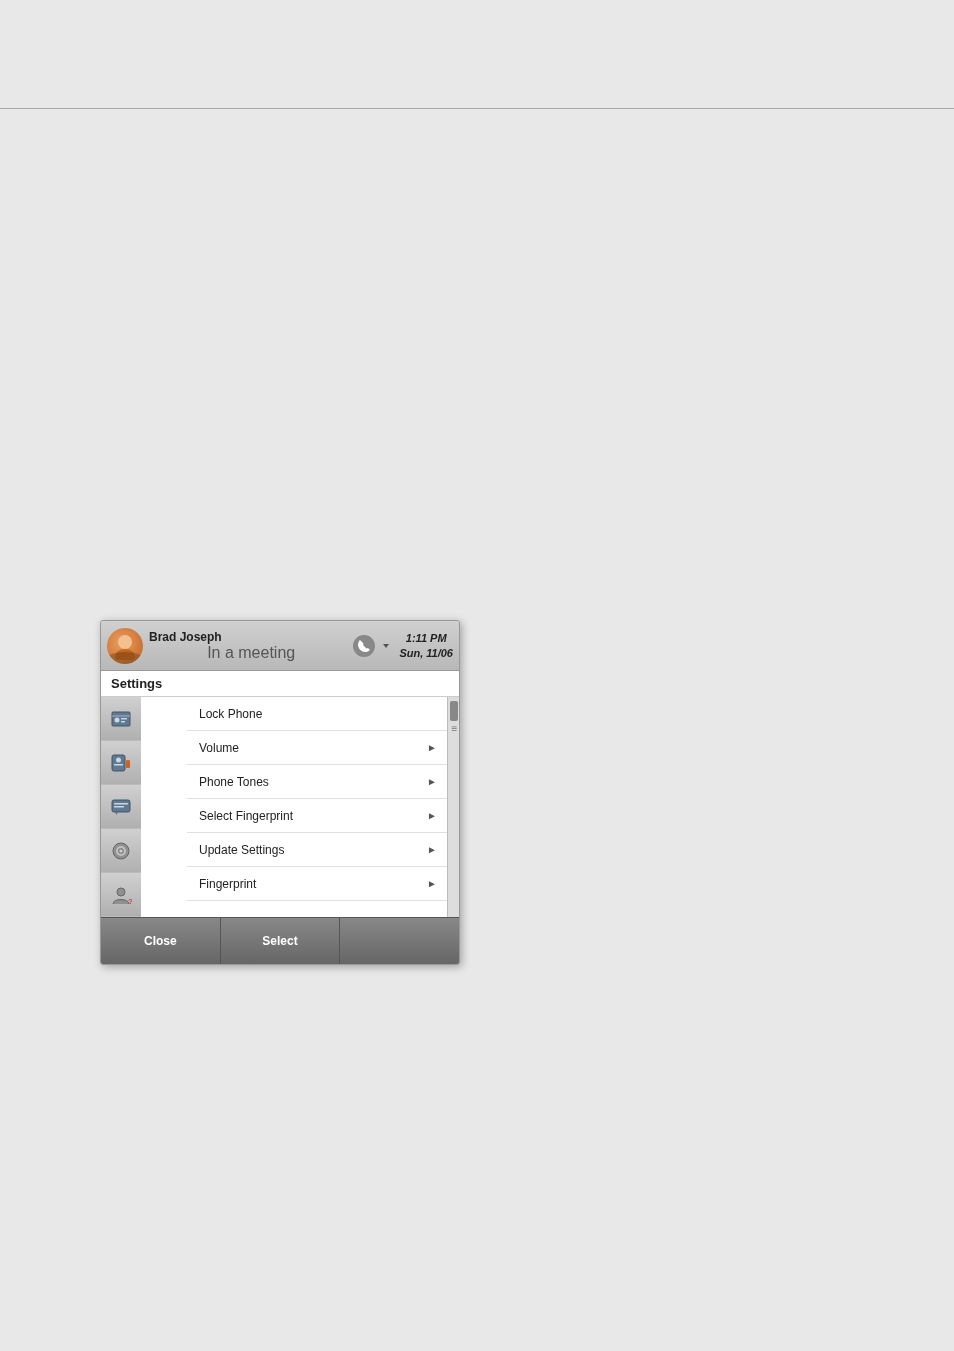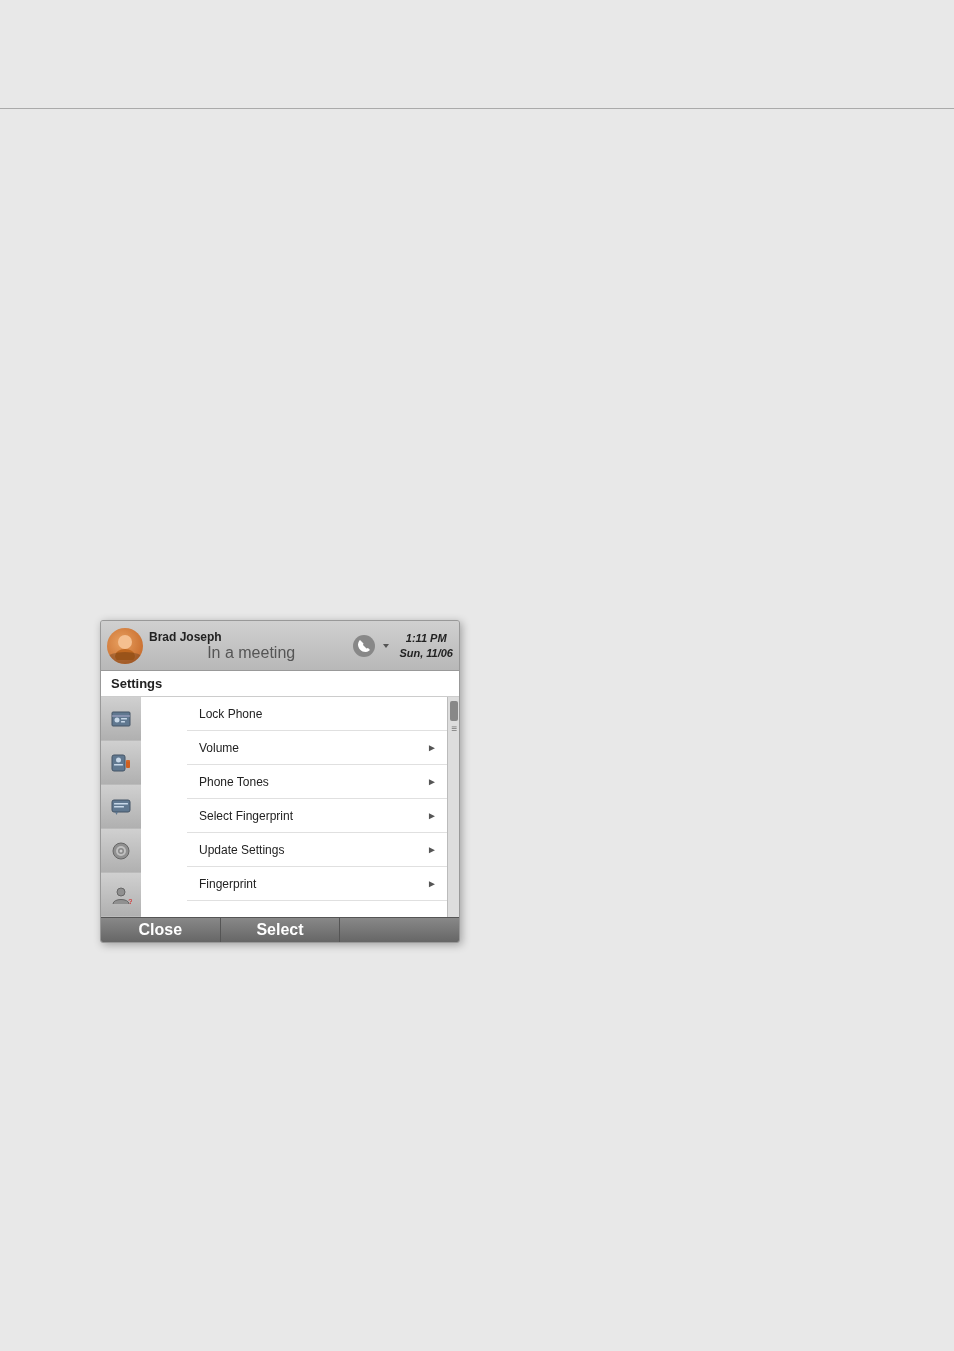--- a/index.html
+++ b/index.html
@@ -217,23 +217,23 @@
 
     
     .bottom-bar {
       display: flex;
       background: linear-gradient(to bottom, #888, #666);
       border-top: 1px solid #555;
     }
 
     .bottom-btn {
       flex: 1;
-      padding: 3px 0;
+      padding: 16px 0;
       text-align: center;
-      font-size: 16px;
+      font-size: 12px;
       font-weight: bold;
       color: #fff;
       cursor: pointer;
       border-right: 1px solid #555;
     }
 
     .bottom-btn:last-child {
       border-right: none;
     }
 

